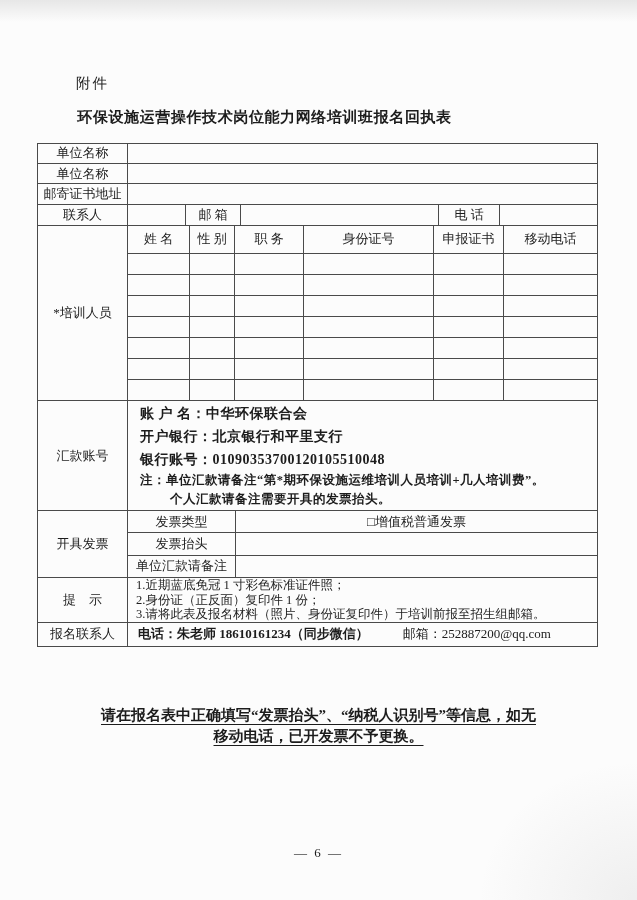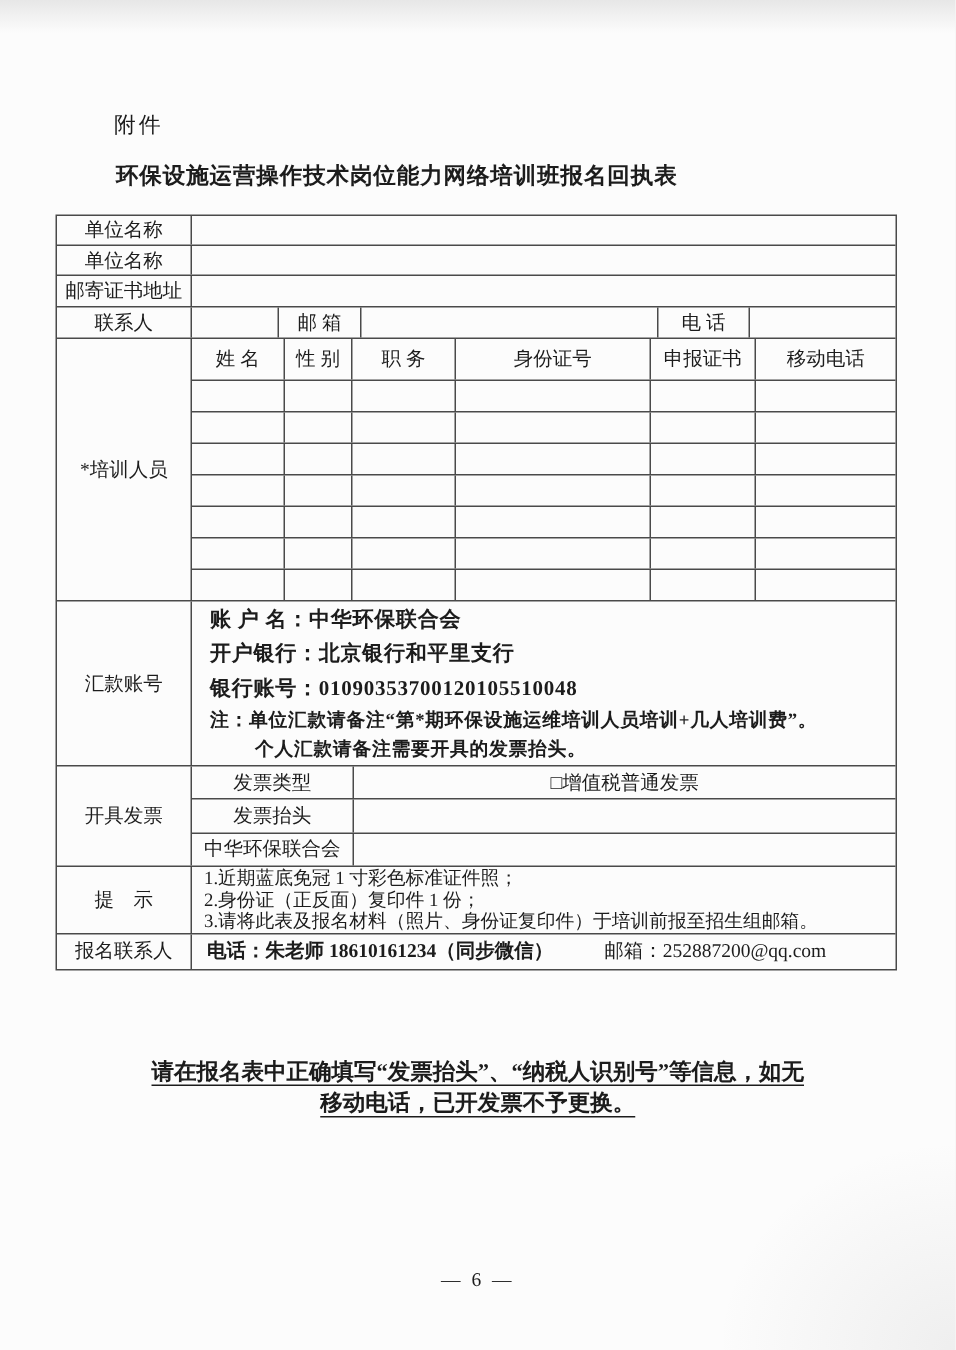--- a/index.html
+++ b/index.html
@@ -242,21 +242,21 @@
       <div class="inv-grid">
         <div class="inv-row">
           <div class="inv-lbl">发票类型</div>
           <div class="inv-val">□增值税普通发票</div>
         </div>
         <div class="inv-row">
           <div class="inv-lbl">发票抬头</div>
           <div class="inv-val"></div>
         </div>
         <div class="inv-row">
-          <div class="inv-lbl">中华环保联合会</div>
+          <div class="inv-lbl">单位汇款请备注</div>
           <div class="inv-val"></div>
         </div>
       </div>
     </div>
 
     <div class="trow r-tips">
       <div class="cell lbl">提　示</div>
       <div class="tips-body">
         <div class="tip-line">1.近期蓝底免冠 1 寸彩色标准证件照；</div>
         <div class="tip-line">2.身份证（正反面）复印件 1 份；</div>

